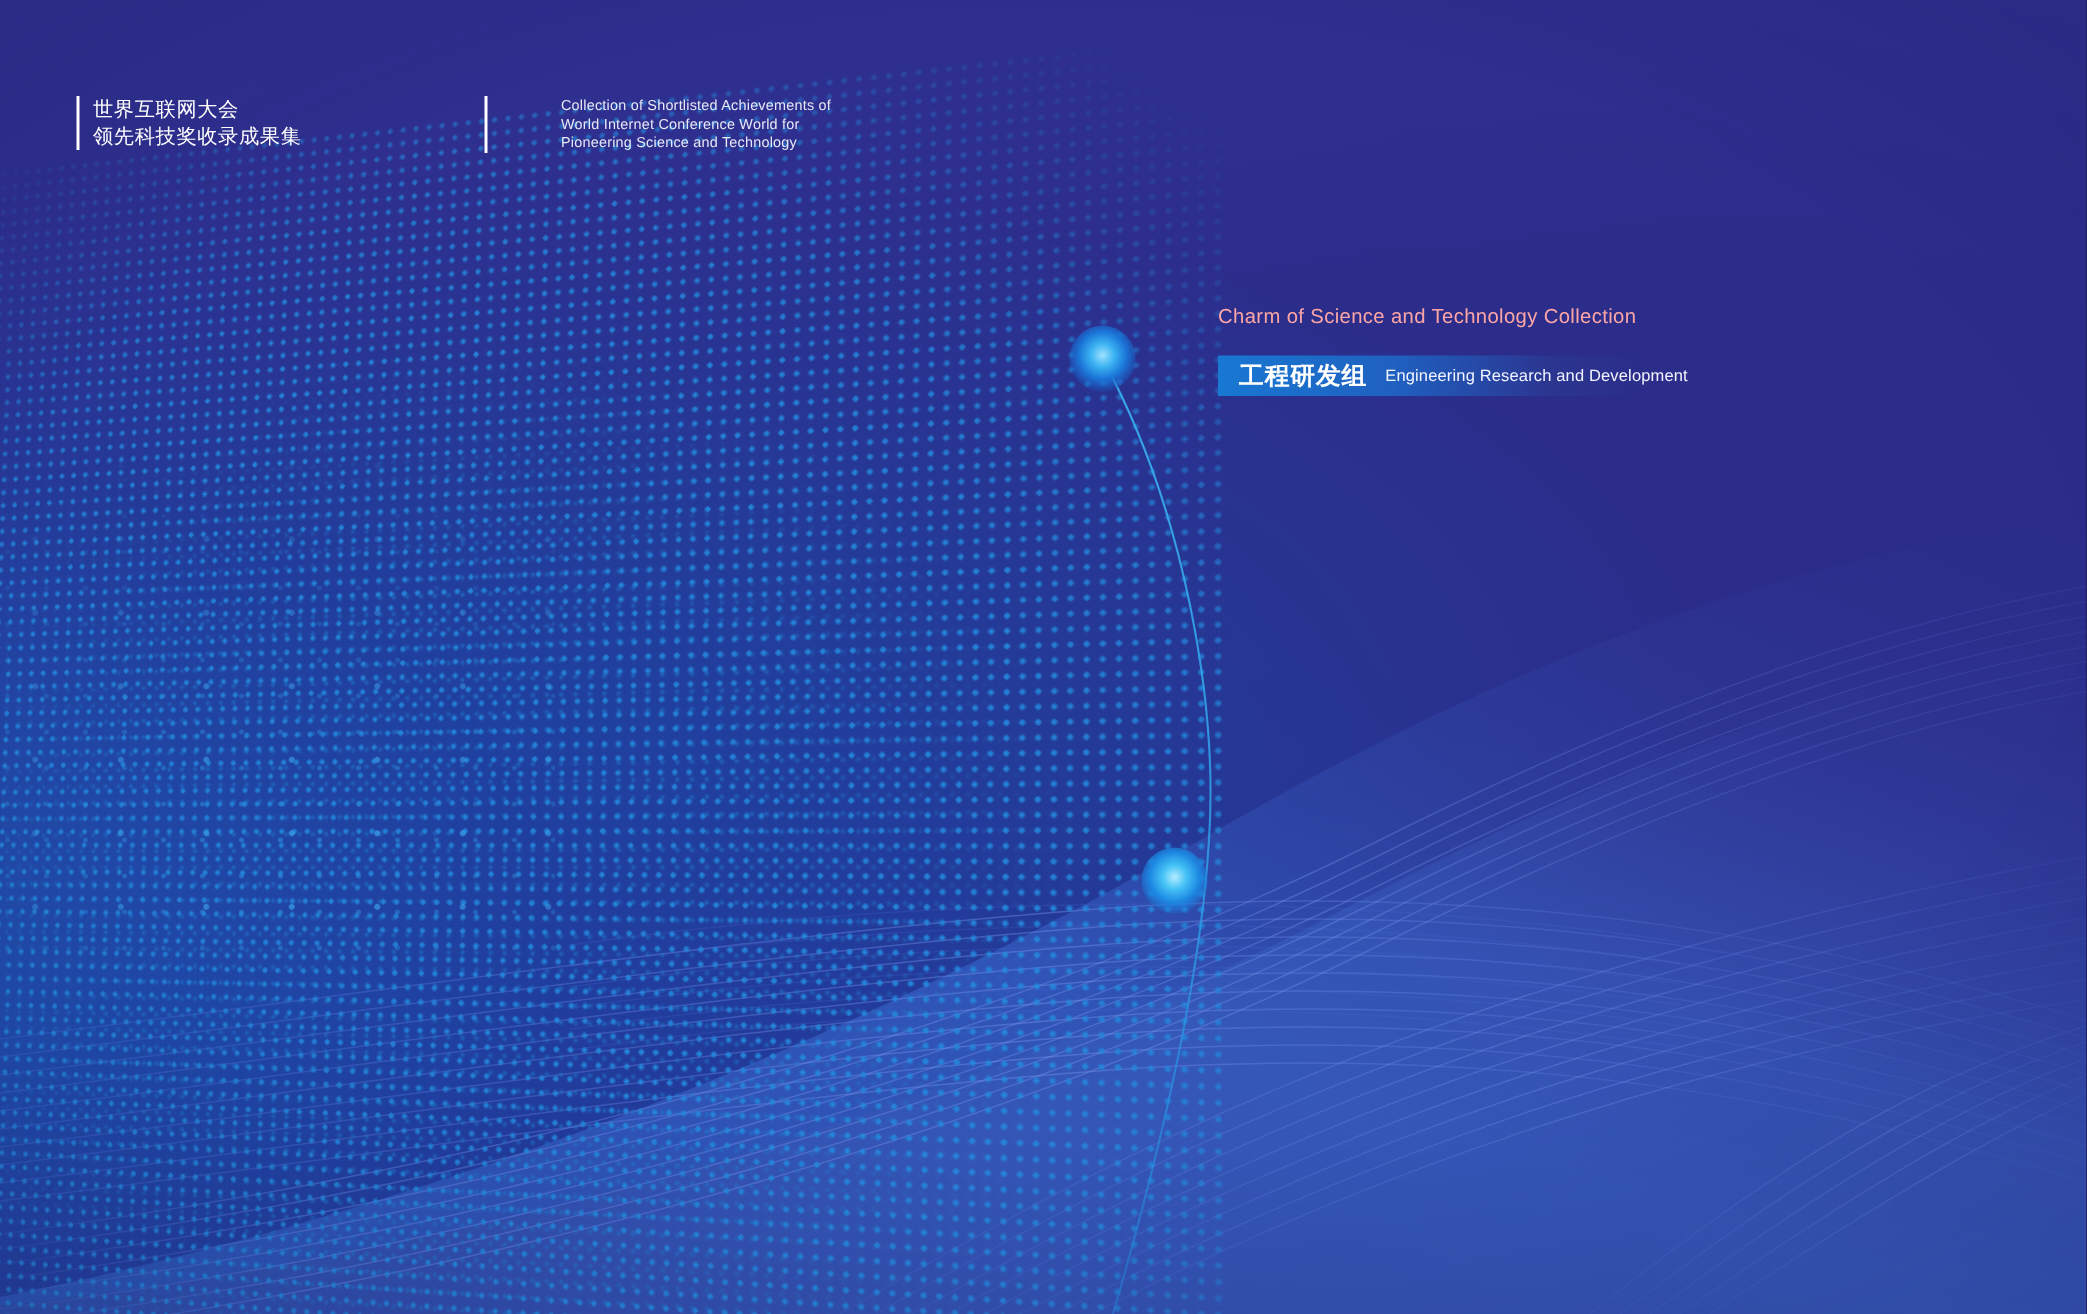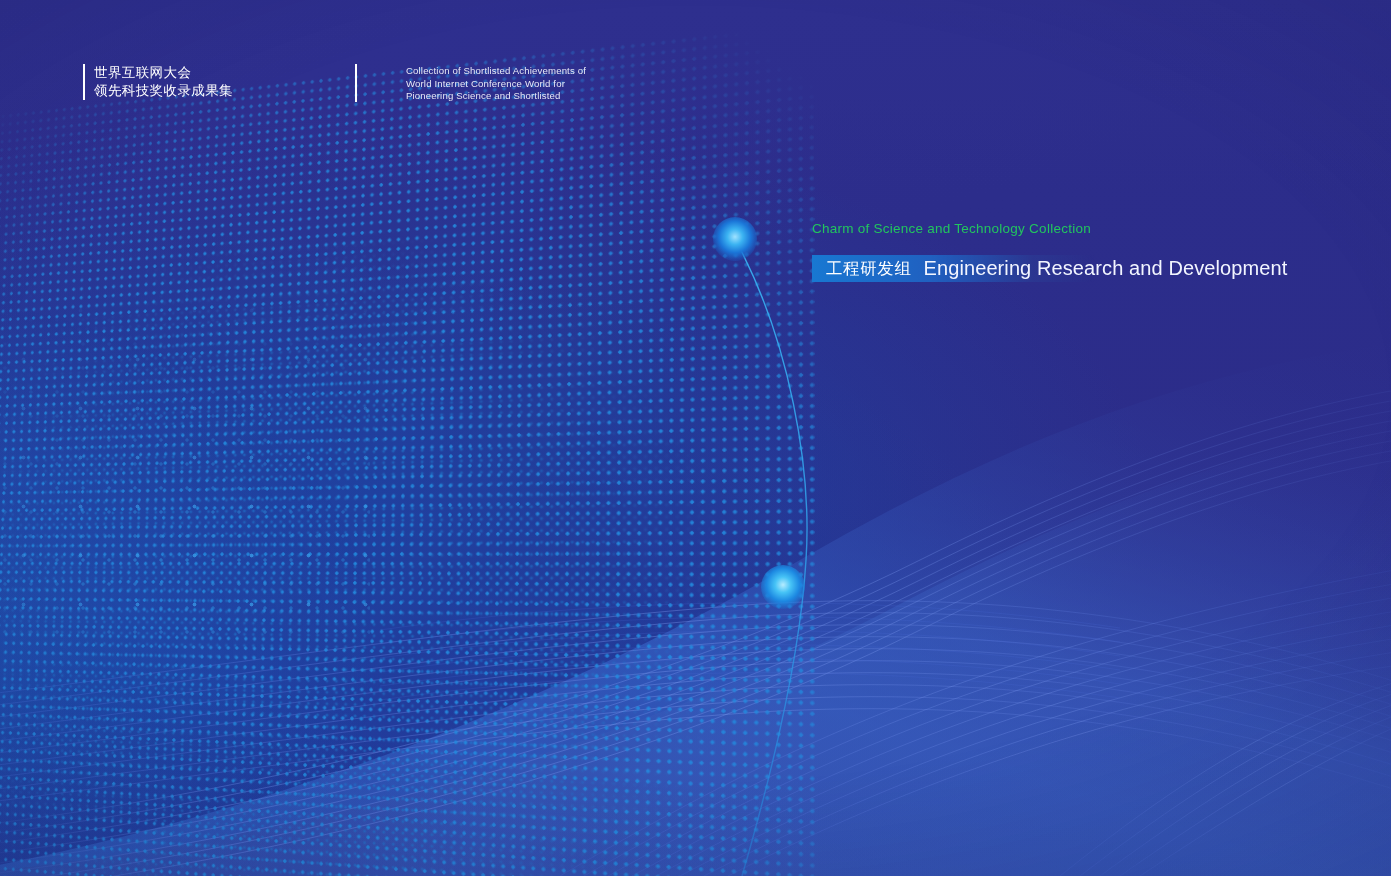--- a/index.html
+++ b/index.html
@@ -132,21 +132,20 @@
 
   
   .header {
     position: absolute;
     left: 51px;
     top: 64px;
     display: flex;
     align-items: flex-start;
     gap: 0;
     z-index: 6;
-    margin-left: 32px;
   }
   .hdr-block { display: flex; align-items: stretch; }
   .hdr-rule {
     width: 2px;
     background: #ffffff;
     margin-right: 9px;
     flex: 0 0 auto;
   }
   .hdr-cn {
     color: #ffffff;
@@ -173,25 +172,25 @@
     z-index: 6;
   }
   .title-cn {
     color: #ffffff;
     font-size: 30px;
     line-height: 34px;
     letter-spacing: 1.2px;
     white-space: nowrap;
   }
   .title-en {
-    color: #22c55e;
+    color: #fca5a5;
     font-size: 13.5px;
     line-height: 17px;
     letter-spacing: .25px;
-    margin-top: 22px;
+    margin-top: 4px;
     white-space: nowrap;
   }
   .badge {
     position: relative;
     margin-top: 18px;
     height: 27px;
     width: 282px;
     background: linear-gradient(90deg, #1878d2 0%, #2060c0 42%, rgba(43,62,150,0.55) 78%, rgba(45,47,140,0) 100%);
     display: flex;
     align-items: center;
@@ -200,27 +199,27 @@
     position: absolute;
     left: 0; top: 0;
     height: 27px;
     display: flex;
     align-items: center;
     white-space: nowrap;
   }
   .badge-cn {
     color: #ffffff;
     font-size: 16.5px;
-    font-weight: normal;
+    font-weight: bold;
     letter-spacing: .6px;
     padding-left: 14px;
   }
   .badge-en {
     color: #f2f5ff;
-    font-size: 20px;
+    font-size: 11px;
     letter-spacing: .1px;
     padding-left: 12px;
   }
 
   
   .vignette {
     position: absolute; inset: 0;
     background: radial-gradient(ellipse 90% 80% at 50% 45%, rgba(0,0,0,0) 55%, rgba(12,12,60,0.20) 100%);
     pointer-events: none;
   }
@@ -353,21 +352,21 @@
       <div>
         <div class="hdr-cn">世界互联网大会</div>
         <div class="hdr-cn">领先科技奖收录成果集</div>
       </div>
     </div>
     <div class="hdr-en-block">
       <div class="hdr-rule"></div>
       <div>
         <div class="hdr-en">Collection of Shortlisted Achievements of</div>
         <div class="hdr-en">World Internet Conference World for</div>
-        <div class="hdr-en">Pioneering Science and Shortlisted</div>
+        <div class="hdr-en">Pioneering Science and Technology</div>
       </div>
     </div>
   </div>
 
   <div class="title-zone">
     <div class="title-en">Charm of Science and Technology Collection</div>
     <div class="badge">
       <div class="badge-row">
         <span class="badge-cn">工程研发组</span>
         <span class="badge-en">Engineering Research and Development</span>

